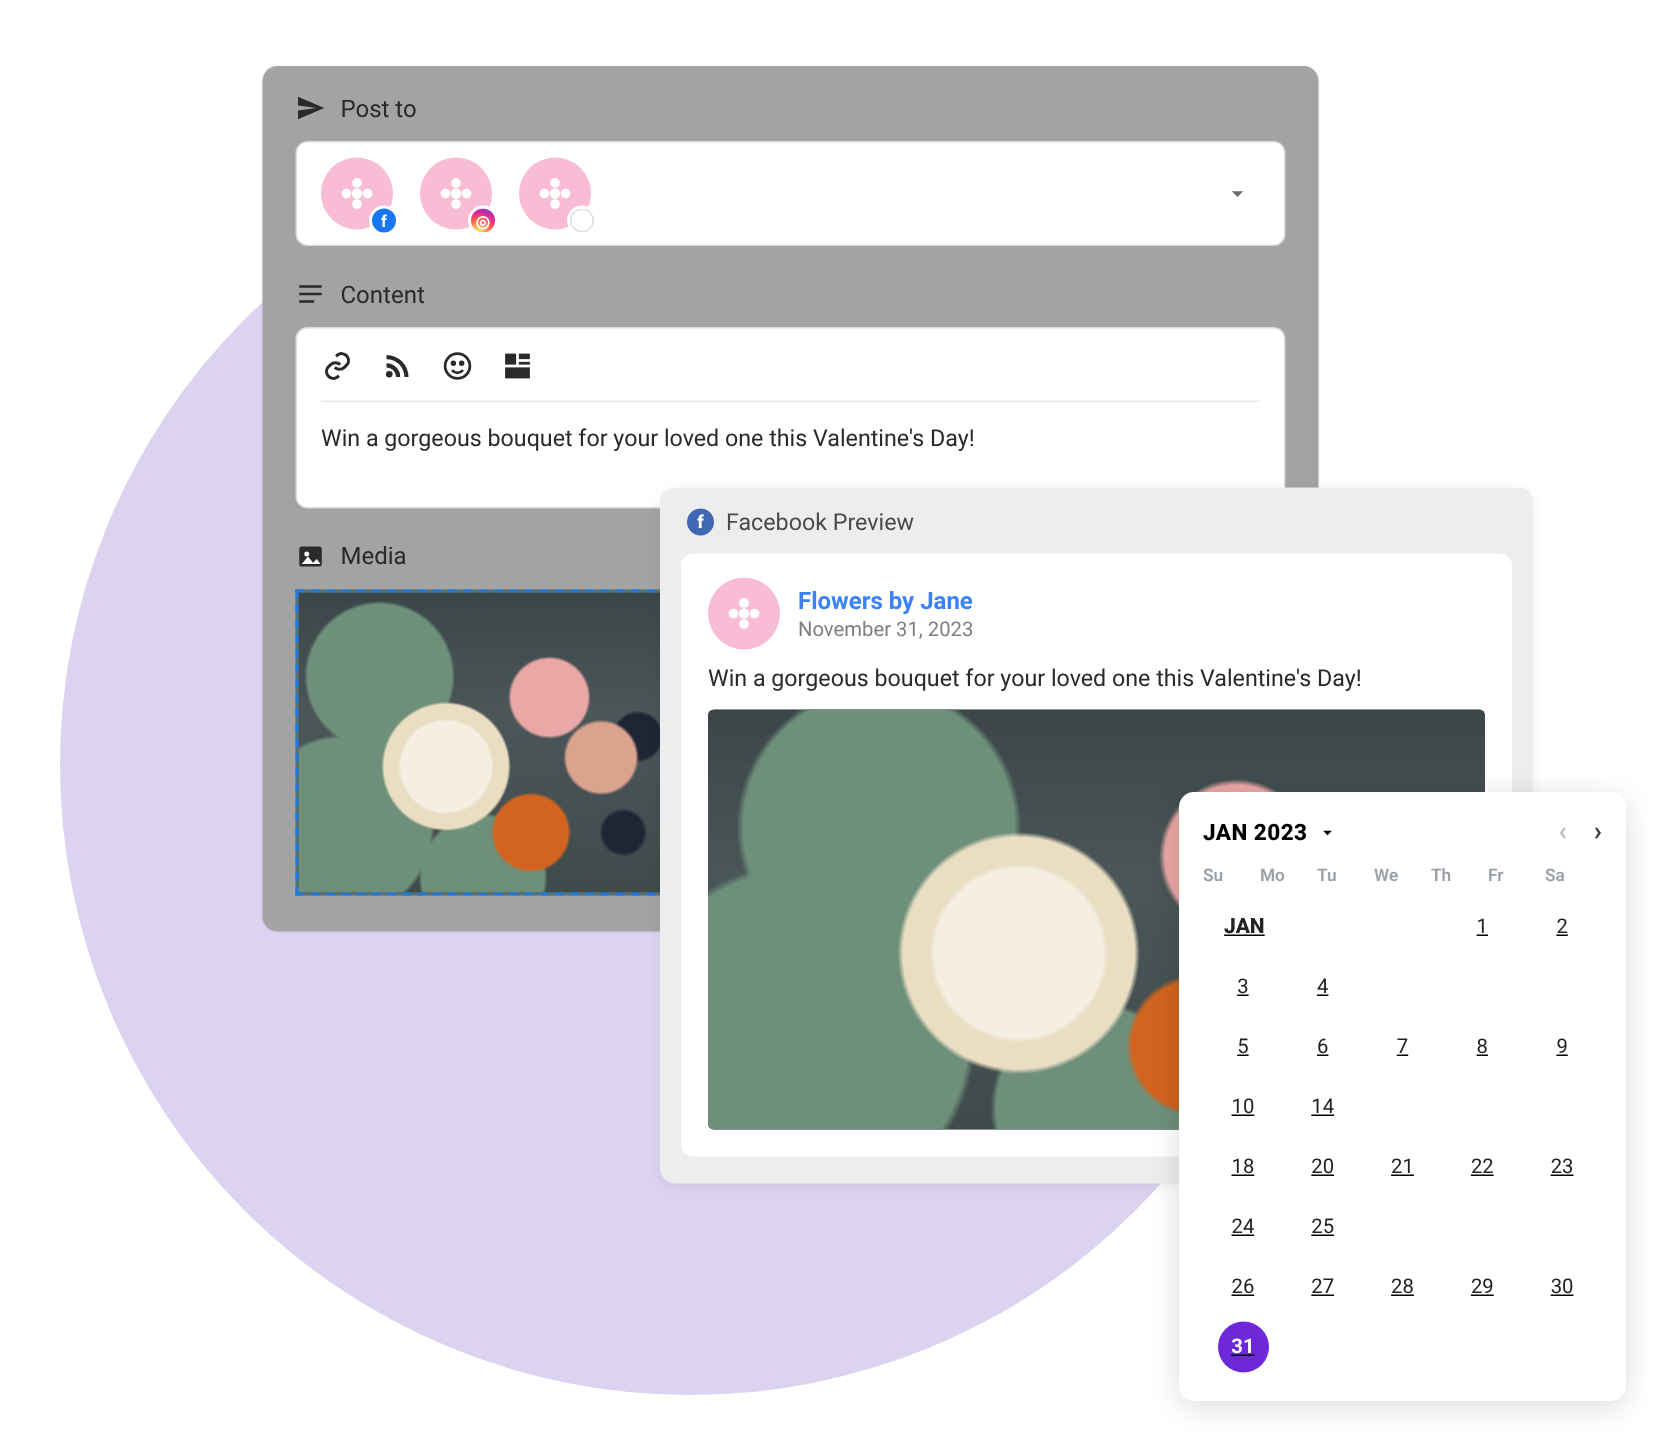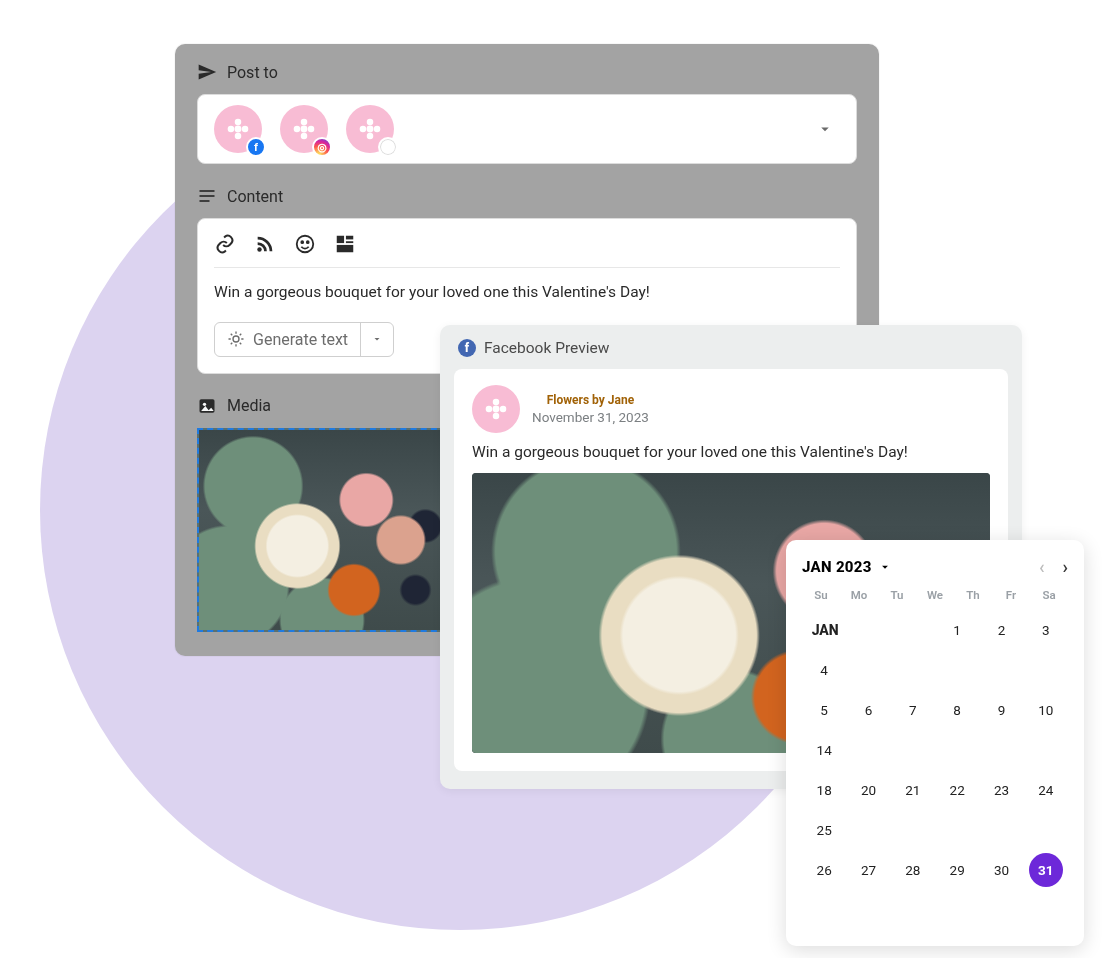--- a/index.html
+++ b/index.html
@@ -123,43 +123,43 @@
   .preview-header {
     display:flex; align-items:center; gap:8px;
     color:#4a4a4a; font-size:15.5px; margin-bottom:12px; padding-left:4px;
   }
   .fb-circle { width:18px;height:18px;border-radius:50%;background:#4267b2;display:flex;align-items:center;justify-content:center;color:#fff;font-size:12px;font-weight:800;}
   .preview-inner {
     background:#fff; border-radius:8px; padding:16px 18px 18px;
   }
   .pv-top { display:flex; gap:12px; align-items:center; margin-bottom:10px;}
   .pv-top .pv-avatar { width:48px;height:48px;border-radius:50%;background:#f8bcd4;display:flex;align-items:center;justify-content:center;}
-  .pv-name { color:#a16207; font-weight:700; font-size:12px;text-align:center;}
+  .pv-name { color:#3b82f6; font-weight:700; font-size:16px;}
   .pv-date { color:#7b7f82; font-size:13.5px; margin-top:2px;}
   .pv-text { color:#2a2a2a; font-size:15.5px; margin-bottom:12px;}
   .pv-image { width:100%; height:280px; border-radius:4px; background:#4e5c5c; position:relative; overflow:hidden;}
   
   .cal-card {
     position:absolute;
     left:786px;
-    top:540px;
+    top:528px;
     width:298px;
     background:#fff;
     border-radius:10px;
     box-shadow:0 4px 20px rgba(0,0,0,0.14);
     padding:18px 16px 16px;
   }
   .cal-head { display:flex; align-items:center; justify-content:space-between; margin-bottom:12px;}
   .cal-title { font-weight:800; font-size:15px; letter-spacing:0.3px; display:flex;align-items:center;gap:6px; cursor:pointer;}
   .cal-nav { display:flex; gap:18px; color:#3a3a3a;}
   .cal-nav .disabled { color:#bdbdbd; }
   .cal-nav span { cursor:pointer; font-size:18px; line-height:1; font-weight:600;}
-  .cal-dow { display:grid; grid-template-columns:repeat(7,1fr); text-align:center; color:#9aa0a6; font-size:11.5px; font-weight:600; margin-bottom:8px;}
+  .cal-dow { display:grid; grid-template-columns:repeat(7,1fr); text-align:left; color:#9aa0a6; font-size:11.5px; font-weight:600; margin-bottom:8px;}
   .cal-body { }
-  .cal-row { display:grid; grid-template-columns:repeat(6,1fr); align-items:center;}
+  .cal-row { display:grid; grid-template-columns:repeat(5,1fr); align-items:center;text-decoration:underline;}
   .cal-row .month-label { font-weight:800; font-size:14px; text-align:left; padding-left:2px;}
   .cal-cell {
     height:40px; display:flex; align-items:center; justify-content:center;
     font-size:13.5px; color:#222; cursor:pointer; border-radius:50%;
   }
   .cal-cell.blank { cursor:default; }
   .cal-cell.selected {
     background:#6d28d9; color:#fff; font-weight:700;
     width:34px;height:34px;margin:auto;
   }
@@ -259,34 +259,20 @@
           <path d="M8 15c1.2 1.3 2.6 2 4 2s2.8-.7 4-2"></path>
         </svg>
       <svg class="tb-btn" viewBox="0 0 24 24" fill="currentColor">
           <rect x="3" y="3" width="8" height="8"></rect>
           <rect x="13" y="3" width="8" height="4"></rect>
           <rect x="13" y="9" width="8" height="2"></rect>
           <rect x="3" y="13" width="18" height="8"></rect>
         </svg>
     </div>
     <div class="content-text">Win a gorgeous bouquet for your loved one this Valentine's Day!</div>
-    <div class="generate-btn">
-      <div class="g-main">
-        <svg width="18" height="18" viewBox="0 0 24 24" fill="none" stroke="currentColor" stroke-width="1.8">
-            <circle cx="12" cy="12" r="4"></circle>
-            <path d="M12 2v3M12 19v3M2 12h3M19 12h3M5 5l2 2M17 17l2 2M19 5l-2 2M5 19l2-2"></path>
-          </svg>
-        <span>Generate text</span>
-      </div>
-      <div class="g-caret">
-        <svg width="12" height="12" viewBox="0 0 24 24">
-            <path fill="currentColor" d="M7 10l5 5 5-5z"></path>
-          </svg>
-      </div>
-    </div>
   </div>
 
   <div class="media-box">
     <div class="section-header">
       <svg viewBox="0 0 24 24" fill="currentColor">
           <rect x="3" y="4" width="18" height="16" rx="2"></rect>
           <circle cx="9" cy="10" r="2" fill="#f7f8f8"></circle>
           <path d="M5 18l5-6 4 5 3-3 3 4z" fill="#f7f8f8"></path>
         </svg>
       <span>Media</span>

